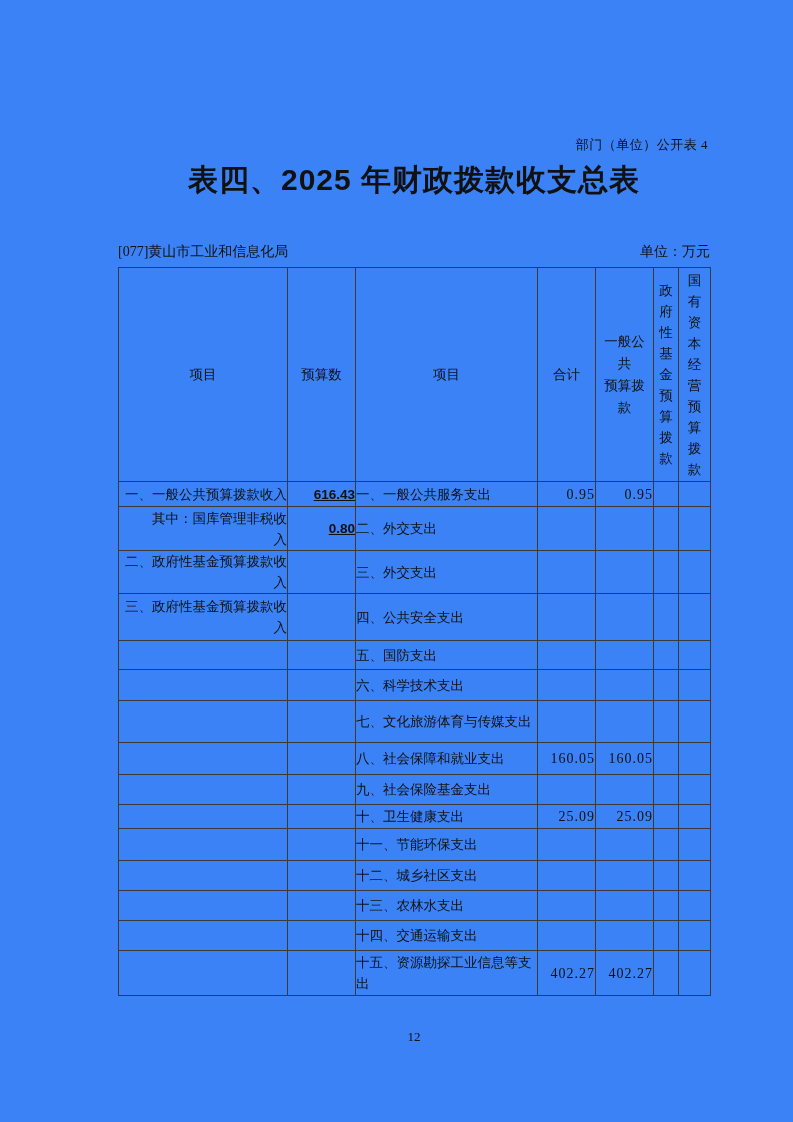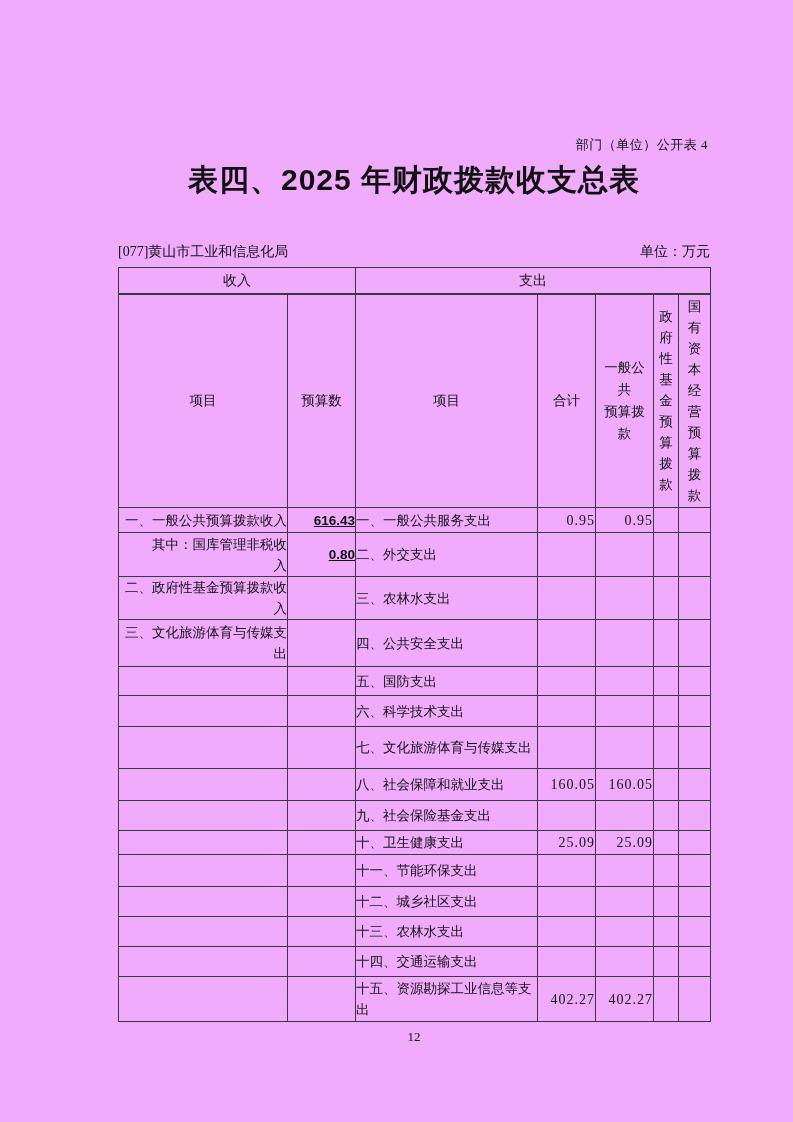--- a/index.html
+++ b/index.html
@@ -1,20 +1,20 @@
 <!DOCTYPE html>
 <html><head>
 <meta charset="utf-8">
 <style>
   html, body { margin: 0; padding: 0; background: #ffffff; }
   .page {
     position: relative;
     width: 793px;
     height: 1122px;
-    background: #f0abfc;
+    background: #3b82f6;
     font-family: "Liberation Serif", serif;
     color: #111111;
     overflow: hidden;
   }
   .doc-label {
     position: absolute;
     top: 136px; left: 118px; width: 590px;
     text-align: right;
     font-size: 13px;
     letter-spacing: 0.5px;
@@ -106,24 +106,20 @@
     <colgroup>
       <col style="width:169px">
         <col style="width:68px">
         <col style="width:182px">
       <col style="width:58px">
         <col style="width:58px">
         <col style="width:25px">
         <col style="width:32px">
     </colgroup>
     <tbody>
-      <tr class="group-row" style="height:26px">
-        <td colspan="2">收入</td>
-        <td colspan="5">支出</td>
-      </tr>
       <tr class="cols-row" style="height:214px">
         <td>项目</td>
         <td>预算数</td>
         <td>项目</td>
         <td>合计</td>
         <td class="col-general">一般公
 共
 预算拨
 款</td>
         <td class="col-vert">政
@@ -161,28 +157,28 @@
         <td class="inbud">0.80</td>
         <td class="exitem">二、外交支出</td>
         <td class="num"></td>
         <td class="num"></td>
         <td class="num"></td>
         <td class="num"></td>
       </tr>
       <tr style="height:39px">
         <td class="initem">二、政府性基金预算拨款收入</td>
         <td class="inbud"></td>
-        <td class="exitem">三、农林水支出</td>
+        <td class="exitem">三、外交支出</td>
         <td class="num"></td>
         <td class="num"></td>
         <td class="num"></td>
         <td class="num"></td>
       </tr>
       <tr style="height:47px">
-        <td class="initem">三、文化旅游体育与传媒支出</td>
+        <td class="initem">三、政府性基金预算拨款收入</td>
         <td class="inbud"></td>
         <td class="exitem">四、公共安全支出</td>
         <td class="num"></td>
         <td class="num"></td>
         <td class="num"></td>
         <td class="num"></td>
       </tr>
       <tr style="height:29px">
         <td class="initem"></td>
         <td class="inbud"></td>

